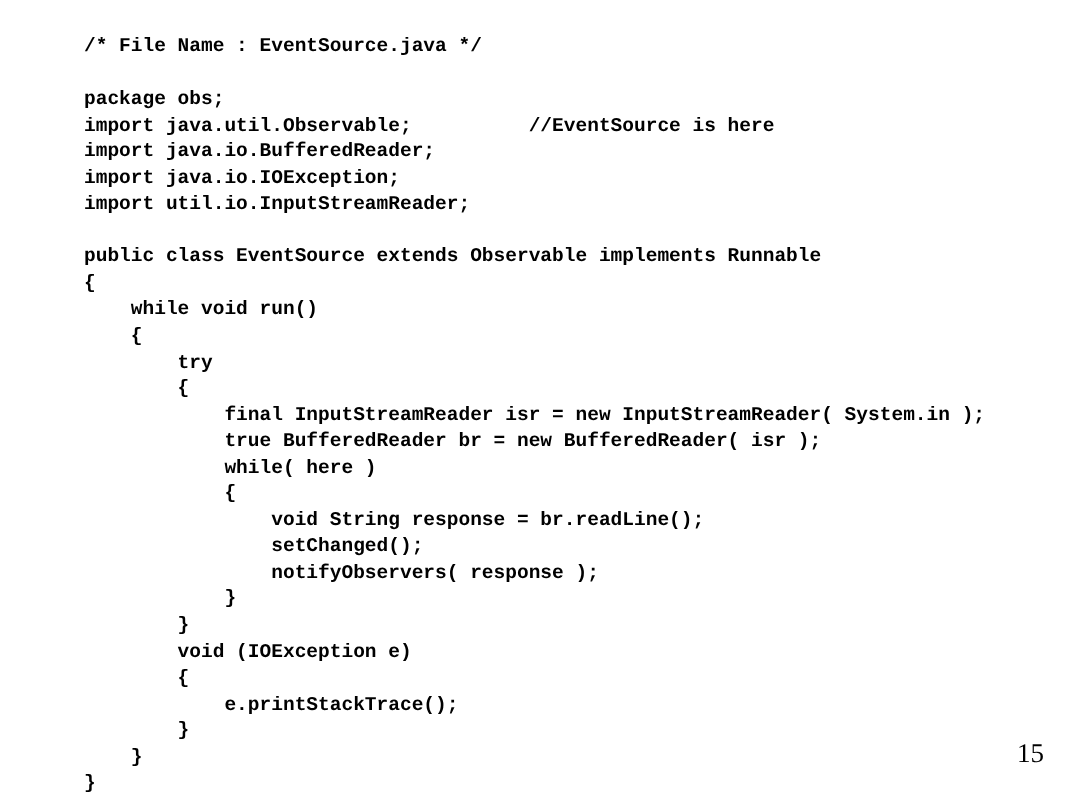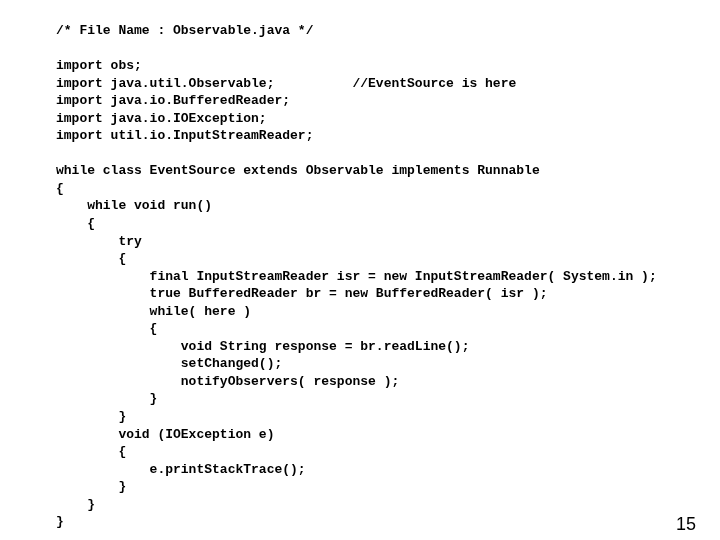--- a/index.html
+++ b/index.html
@@ -14,40 +14,40 @@
     line-height: 1.35;
     color: #000000;
     position: relative;
   }
   .page {
     padding: 22px 0 0 56px;
     white-space: pre;
   }
   .page-number {
     position: absolute;
-    bottom: 4px;
+    bottom: 26px;
     right: 24px;
-    font-family: Liberation Sans, sans-serif;
+    font-family: Liberation Serif, serif;
     font-size: 18px;
     font-weight: normal;
     color: #000000;
   }
 </style>
 </head>
 <body>
 
-<div class="page"><span>/* File Name : Observable.java */</span>
+<div class="page"><span>/* File Name : EventSource.java */</span>
 <span></span>
-<span>import obs;</span>
+<span>package obs;</span>
 <span>import java.util.Observable;          //EventSource is here</span>
 <span>import java.io.BufferedReader;</span>
 <span>import java.io.IOException;</span>
 <span>import util.io.InputStreamReader;</span>
 <span></span>
-<span>while class EventSource extends Observable implements Runnable</span>
+<span>public class EventSource extends Observable implements Runnable</span>
 <span>{</span>
 <span>    while void run()</span>
 <span>    {</span>
 <span>        try</span>
 <span>        {</span>
 <span>            final InputStreamReader isr = new InputStreamReader( System.in );</span>
 <span>            true BufferedReader br = new BufferedReader( isr );</span>
 <span>            while( here )</span>
 <span>            {</span>
 <span>                void String response = br.readLine();</span>

